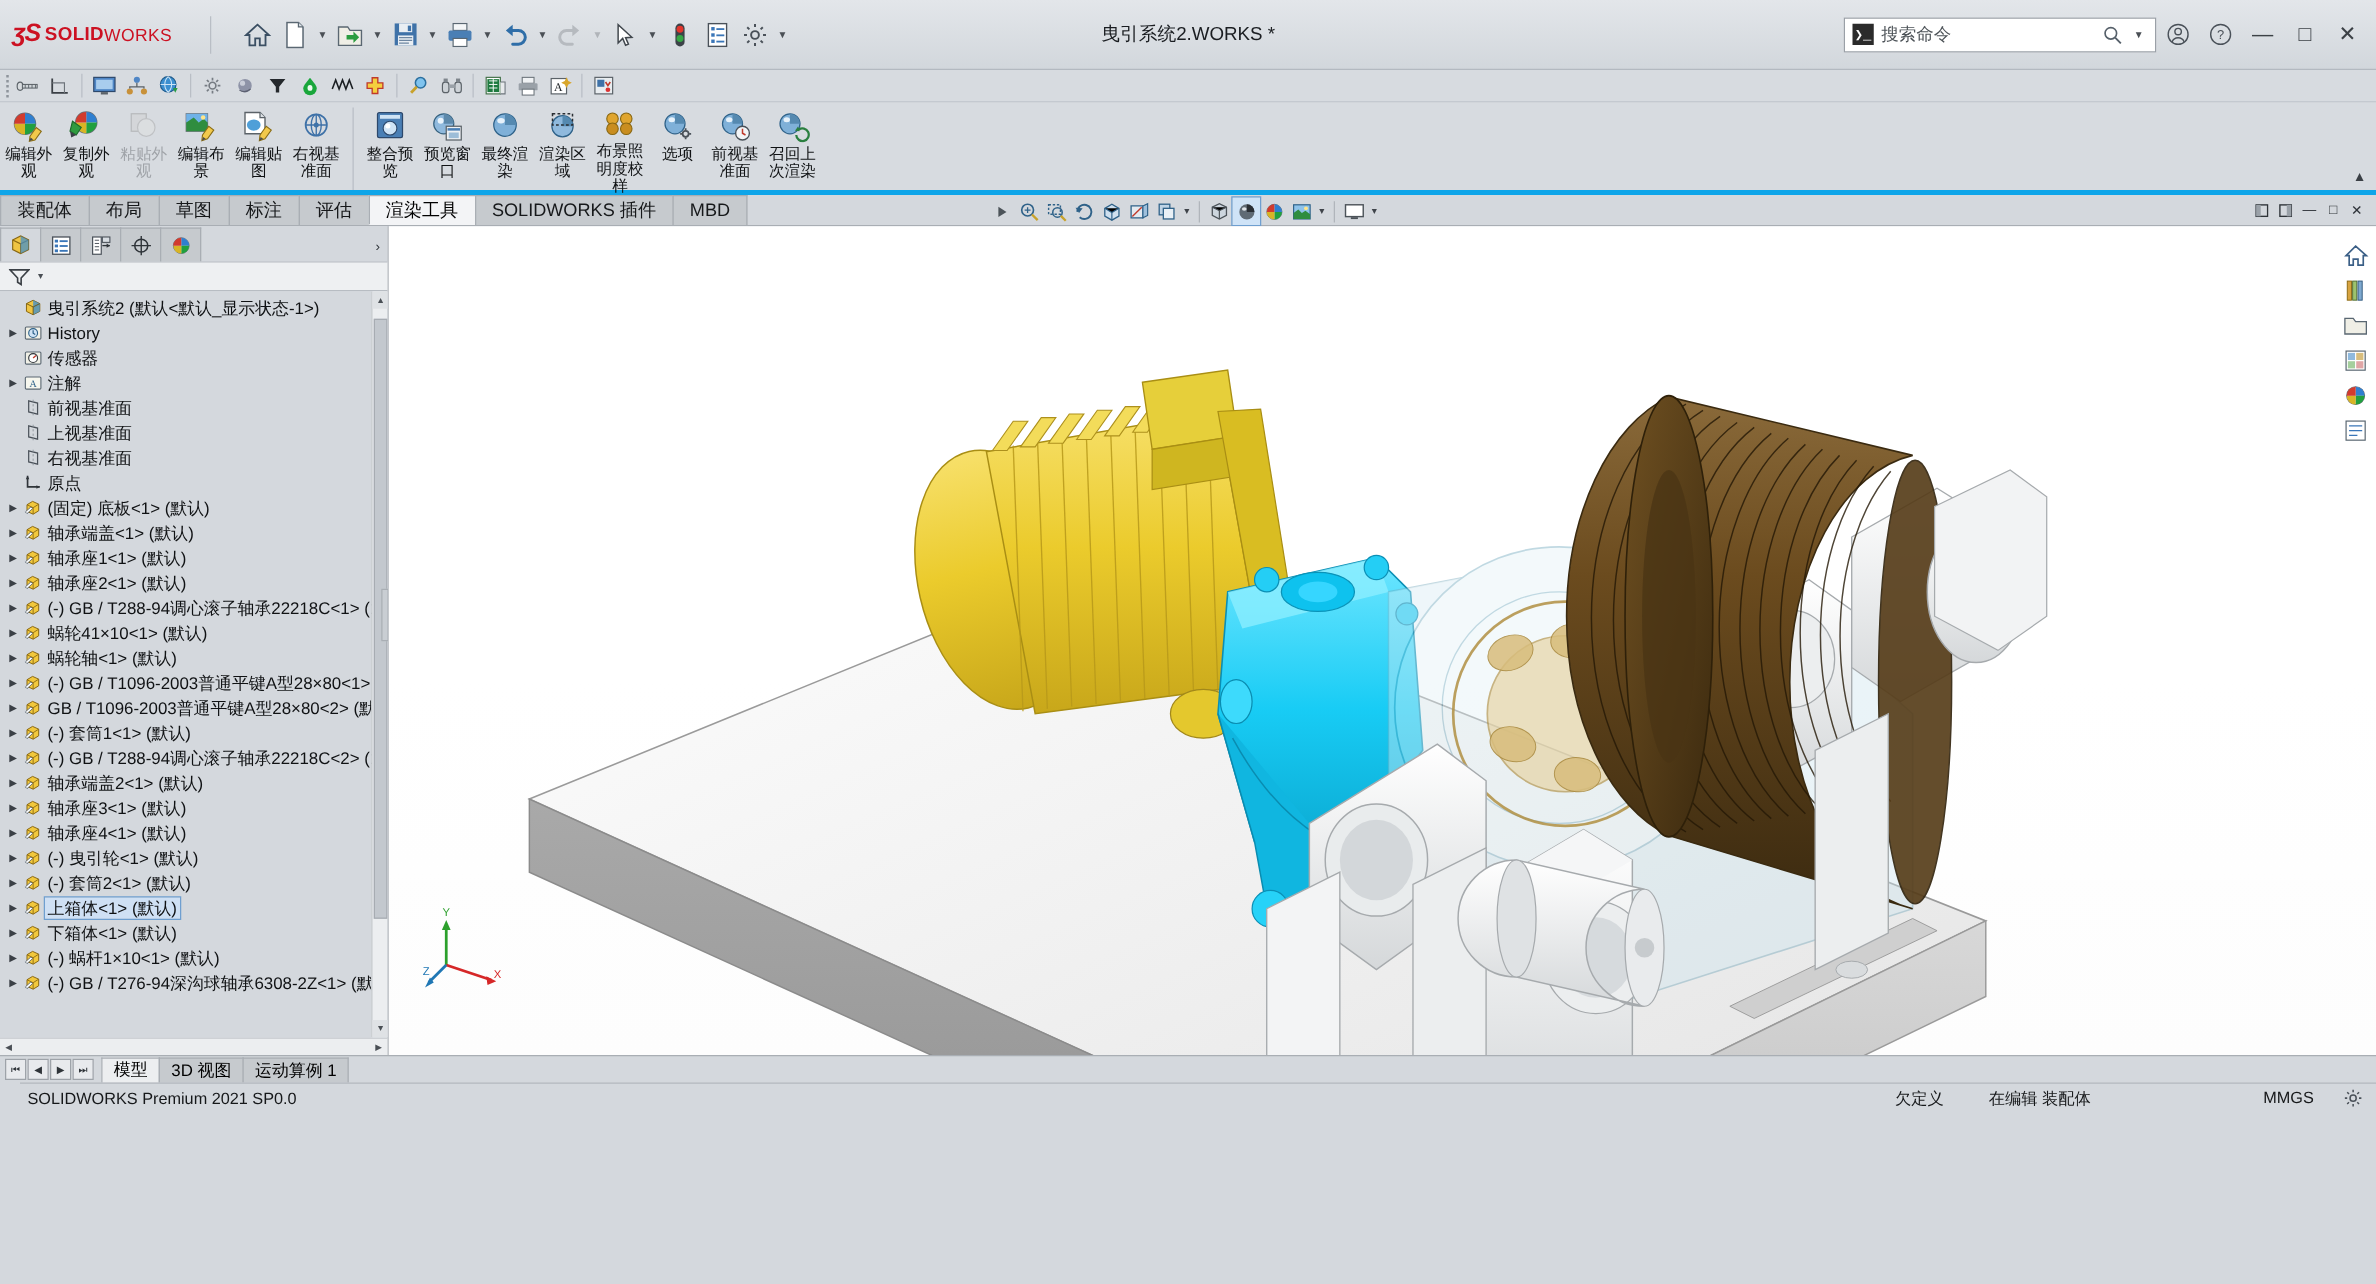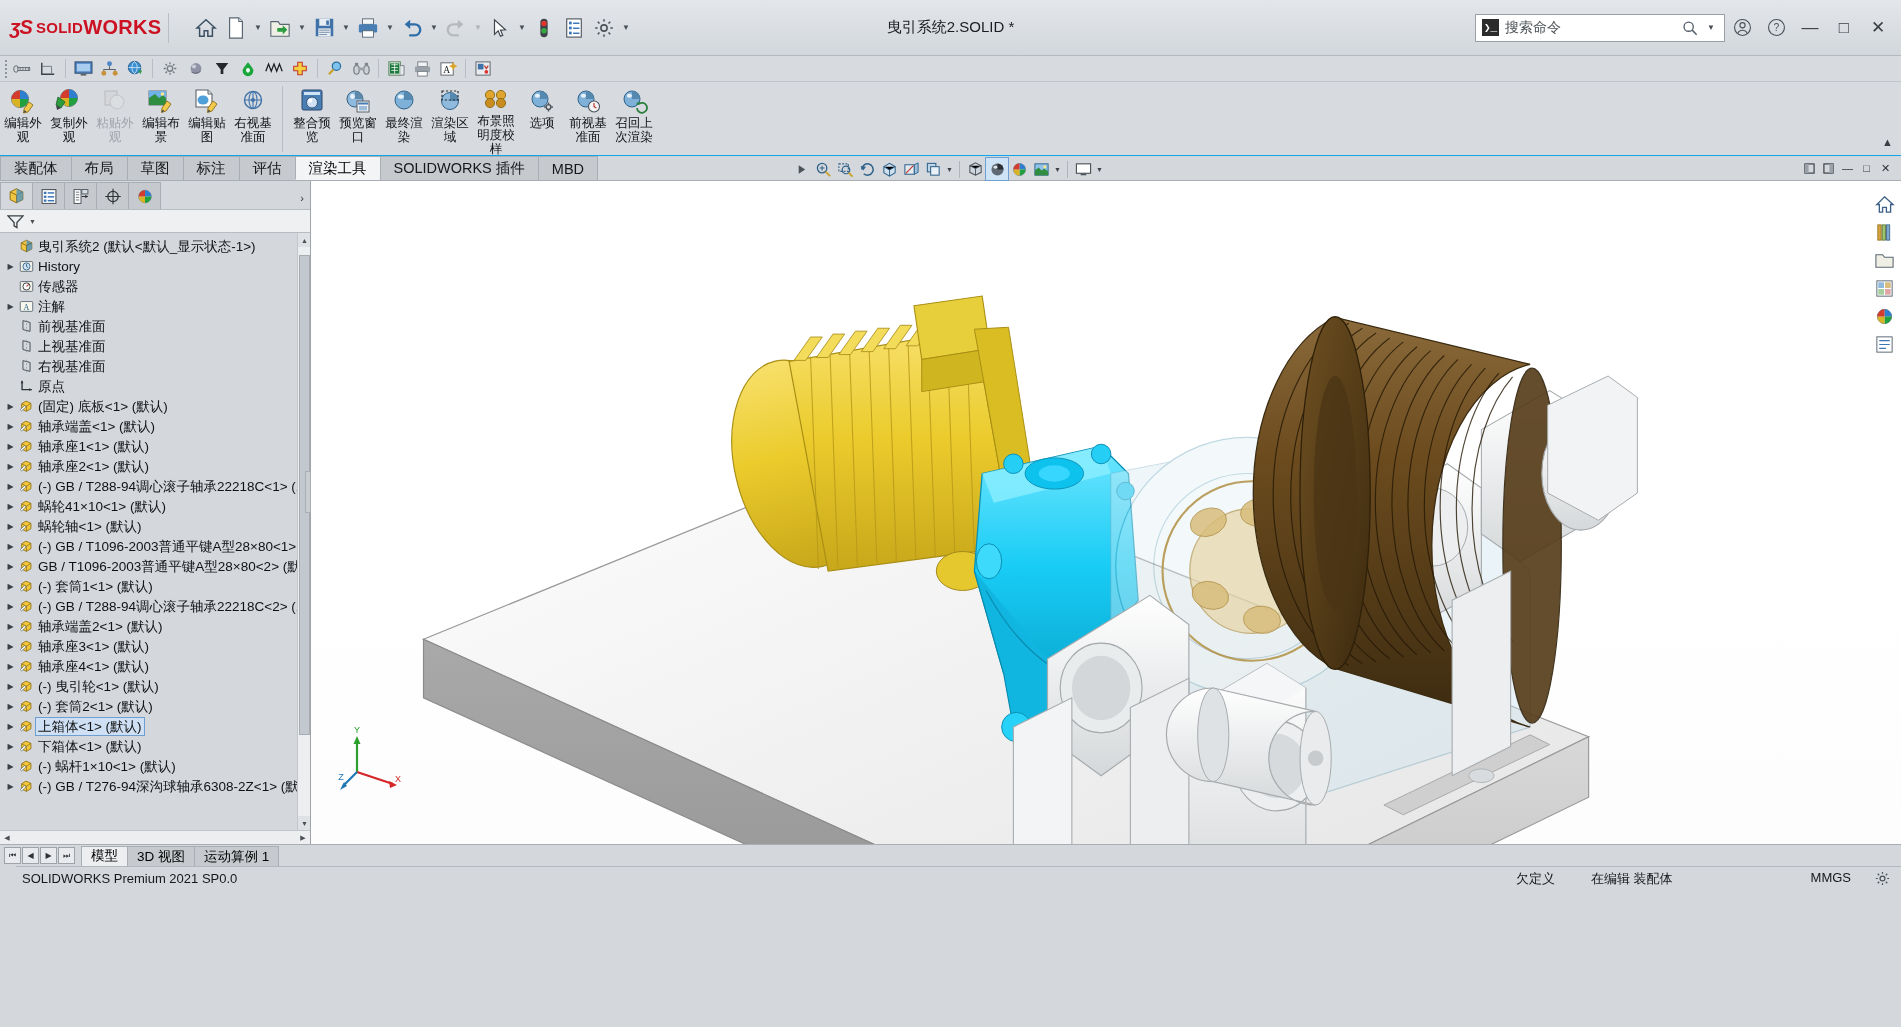--- a/index.html
+++ b/index.html
@@ -17,21 +17,21 @@
   
   .titlebar {
     height: 56px; display: flex; align-items: center;
     background: linear-gradient(#e3e6ea, #d2d7dc);
     border-bottom: 1px solid #b3b9c0;
     position: relative;
   }
   .sw-logo { display: flex; align-items: center; padding-left: 10px; width: 160px; }
   .sw-logo .ds { color: #cc1122; font-weight: bold; font-style: italic; font-size: 20px; letter-spacing: -1px; }
   .sw-logo .solid { color: #cc1122; font-weight: bold; font-size: 15px; letter-spacing: 0.3px; margin-left: 4px;}
-  .sw-logo .works { color: #cc1122; font-weight: bold; font-size: 20px; letter-spacing: 0.3px; text-align: center;}
+  .sw-logo .works { color: #cc1122; font-weight: normal; font-size: 14px; letter-spacing: 0.3px; text-align: center;}
 
   .menubar { display: flex; align-items: center; gap: 0px; margin-left: 8px; }
   .menubar .mi { padding: 6px 11px; font-size: 15px; color: #16181a; cursor: default; white-space: nowrap;}
   .pin { color: #8b9099; font-size: 17px; margin-left: 10px; transform: rotate(45deg); }
 
   .tb-sep { width: 1px; height: 30px; background: #b9bec5; margin: 0 8px; }
 
   .qat { display: flex; align-items: center; margin-left: 14px; gap: 0px; }
   .qbtn { width: 30px; height: 30px; display: flex; align-items: center; justify-content: center; cursor: default; }
   .caret { width: 14px; height: 30px; display: flex; align-items: center; justify-content: center;
@@ -58,21 +58,21 @@
     display: flex; align-items: center; padding-left: 2px; gap: 0px;
   }
   .grip { width: 7px; height: 20px; display: flex; flex-direction: column; justify-content: center; gap: 2px; align-items: center; }
   .grip i { width: 2px; height: 2px; background: #8e949b; display: block; }
   .sbtn { width: 26px; height: 24px; display: flex; align-items: center; justify-content: center; cursor: default; }
   .vsep { width: 1px; height: 19px; background: #b9bec5; margin: 0 4px; }
 
   
   .ribbon {
     height: 74px; background: #d7dbe0; display: flex; align-items: flex-start;
-    padding-top: 2px; position: relative; border-bottom: 1px solid #0ea5e9;
+    padding-top: 2px; position: relative; border-bottom: 4px solid #0ea5e9;
   }
   .rgroup { display: flex; align-items: flex-start; height: 72px; }
   .ritem {
     width: 46px; height: 70px; display: flex; flex-direction: column; align-items: center;
     cursor: default; padding-top: 3px;
   }
   .ritem .glyph { height: 28px; display: flex; align-items: center; justify-content: center; }
   .ritem .lbl {
     font-size: 12.5px; line-height: 14px; text-align: center; color: #101214;
     width: 46px; word-break: break-all; margin-top: 1px;
@@ -273,21 +273,21 @@
         <svg width="22" height="22" viewBox="0 0 24 24">
             <g fill="none" stroke="#4a5159" stroke-width="1.7">
               <circle cx="12" cy="12" r="3.4"></circle>
               <path d="M12 2.4 v2.6 M12 19 v2.6 M2.4 12 h2.6 M19 12 h2.6 M5.2 5.2 l1.9 1.9 M16.9 16.9 l1.9 1.9 M18.8 5.2 l-1.9 1.9 M7.1 16.9 l-1.9 1.9"></path>
             </g>
           </svg>
       </div>
       <div class="caret">▼</div>
     </div>
 
-    <div class="doc-title">曳引系统2.SOLID *</div>
+    <div class="doc-title">曳引系统2.WORKS *</div>
 
     <div class="title-right">
       <div class="searchbox">
         <span class="cmd-ico">❯_</span>
         <span class="ph">搜索命令</span>
         <span class="mag">
           <svg width="16" height="16" viewBox="0 0 18 18">
               <circle cx="7.5" cy="7.5" r="5.2" fill="none" stroke="#56606a" stroke-width="1.5"></circle>
               <path d="M11.4 11.4 L16.5 16.5" stroke="#56606a" stroke-width="1.7"></path>
             </svg>

